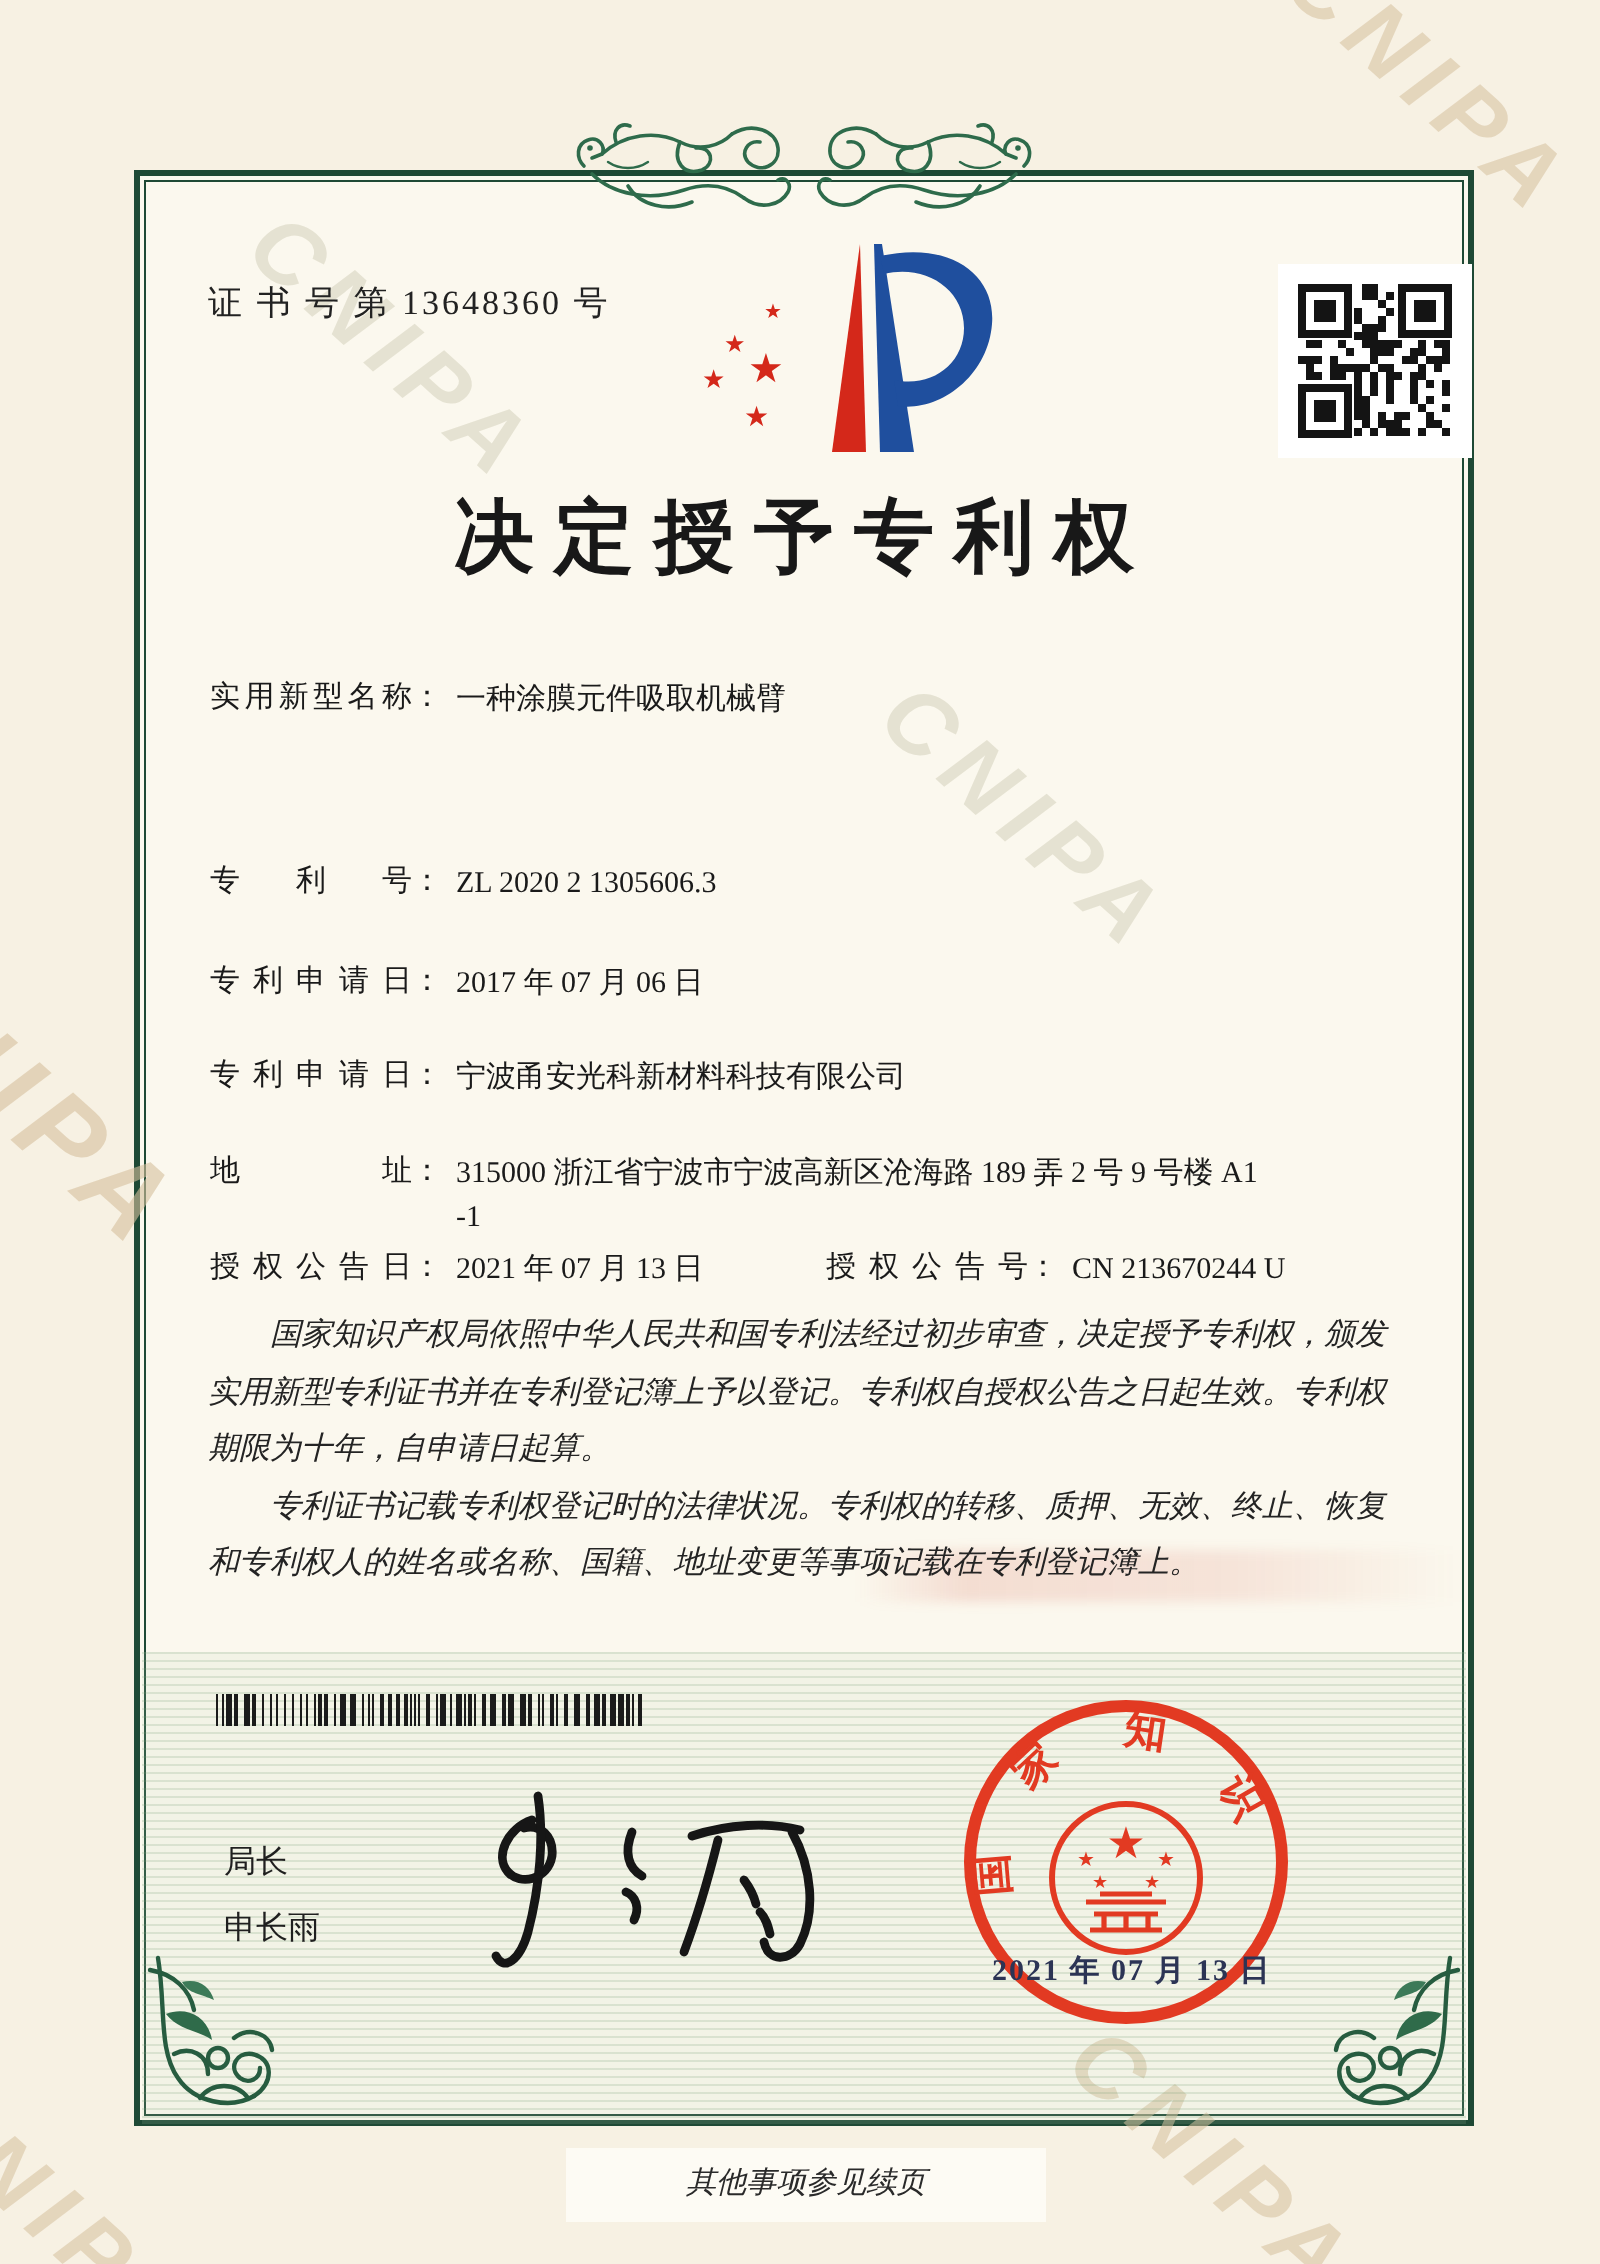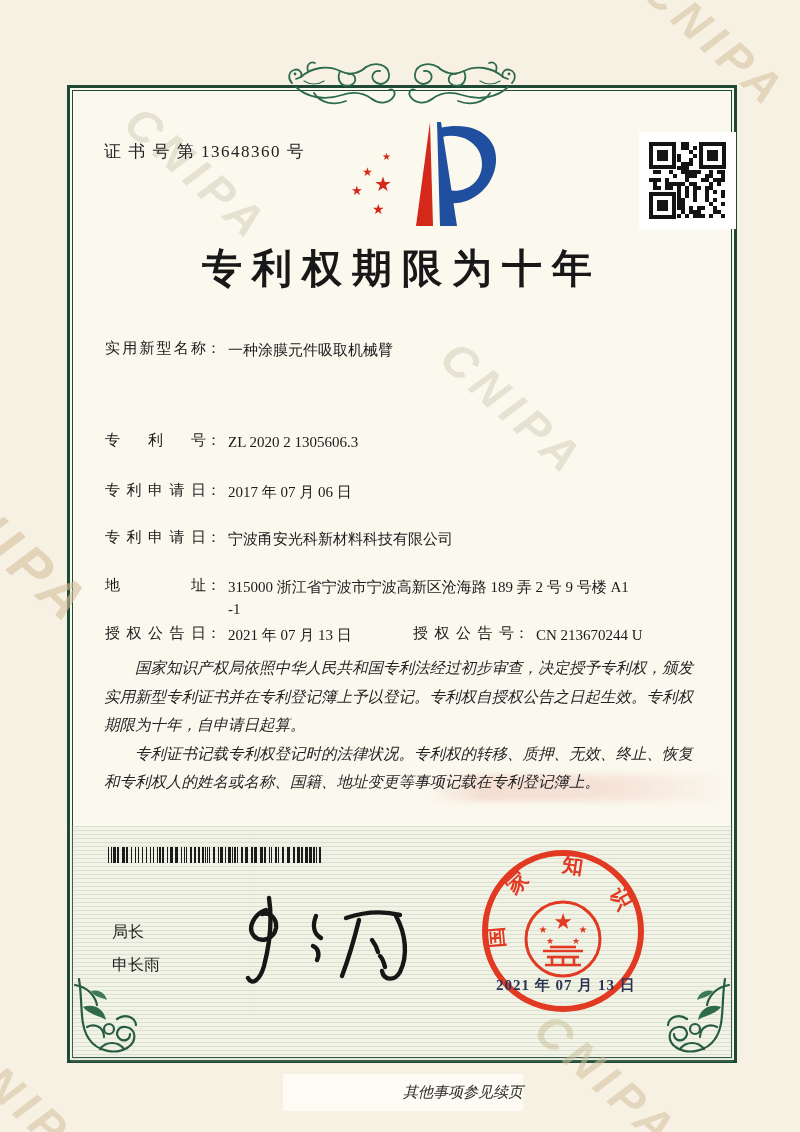--- a/index.html
+++ b/index.html
@@ -58,34 +58,34 @@
            font-size:40px; font-weight:bold; letter-spacing:10px; color:#181818; }
   
   .row { position:absolute; left:105px; font-size:15px; color:#1a1a1a; width:600px; }
   .flabel { display:inline-block; width:101px; text-align:justify; text-align-last:justify; vertical-align:top; }
   .fcolon { display:inline-block; vertical-align:top; }
   .fvalue { display:inline-block; margin-left:7px; vertical-align:top; white-space:pre-line; line-height:22px; }
   .row2col { position:absolute; left:308px; top:0; white-space:nowrap; }
   
   .body-text { position:absolute; left:104px; top:654px; width:600px;
                font-size:15.5px; line-height:28.5px; font-style:italic; color:#242424; }
-  .body-text p { text-indent:2em; }
+  .body-text p { text-indent:2em;font-family:Liberation Mono, monospace; }
   
   .barcode { position:absolute; left:108px; top:847px; width:215px; height:16px; }
   .barcode i { position:absolute; top:0; bottom:0; background:#1b1b1b; }
   .officer { position:absolute; left:112px; top:915px; font-size:16px; line-height:33px;
              font-family:"Liberation Sans","DejaVu Sans",sans-serif; color:#1f1f1f; }
   .signature { position:absolute; left:224px; top:888px; width:212px; height:106px; }
   .seal { position:absolute; left:479px; top:847px; width:168px; height:168px; }
   .seal-date { position:absolute; left:496px; top:976px; width:150px; font-size:15px;
                font-weight:bold; letter-spacing:1px; color:#2c3455; }
   .footer { position:absolute; left:67px; top:1035px; width:670px; text-align:center;
             font-size:13.5px; color:#222; letter-spacing:1px; }
   .other-box { position:absolute; left:283px; top:1074px; width:240px; height:37px;
-               background:#fdfbf4; text-align:right; line-height:37px;
+               background:#fdfbf4; text-align:center; line-height:37px;
                font-size:15px; font-style:italic; color:#2a2a2a; }
 </style>
 </head>
 <body>
 
 <div class="page">
 
   <span class="wm wm--inside" style="left:150px; top:95px;">CNIPA</span>
   <span class="wm" style="left:668px; top:-38px;">CNIPA</span>
   <span class="wm wm--inside" style="left:466px; top:330px;">CNIPA</span>
@@ -268,21 +268,21 @@
             <i style="left: 52px; top: 72px;"></i>
             <i style="left: 60px; top: 72px;"></i>
             <i style="left: 72px; top: 72px;"></i>
           </div>
         <div class="finder f-tl"></div>
         <div class="finder f-tr"></div>
         <div class="finder f-bl"></div>
       </div>
     </div>
 
-    <div class="title">专利权期限为十年</div>
+    <div class="title">决定授予专利权</div>
 
     <div class="row" style="top:339px;">
       <span class="flabel">实用新型名称</span><span class="fcolon">：</span><span class="fvalue">一种涂膜元件吸取机械臂</span>
     </div>
     <div class="row" style="top:431px;">
       <span class="flabel">专利号</span><span class="fcolon">：</span><span class="fvalue">ZL 2020 2 1305606.3</span>
     </div>
     <div class="row" style="top:481px;">
       <span class="flabel">专利申请日</span><span class="fcolon">：</span><span class="fvalue">2017 年 07 月 06 日</span>
     </div>

